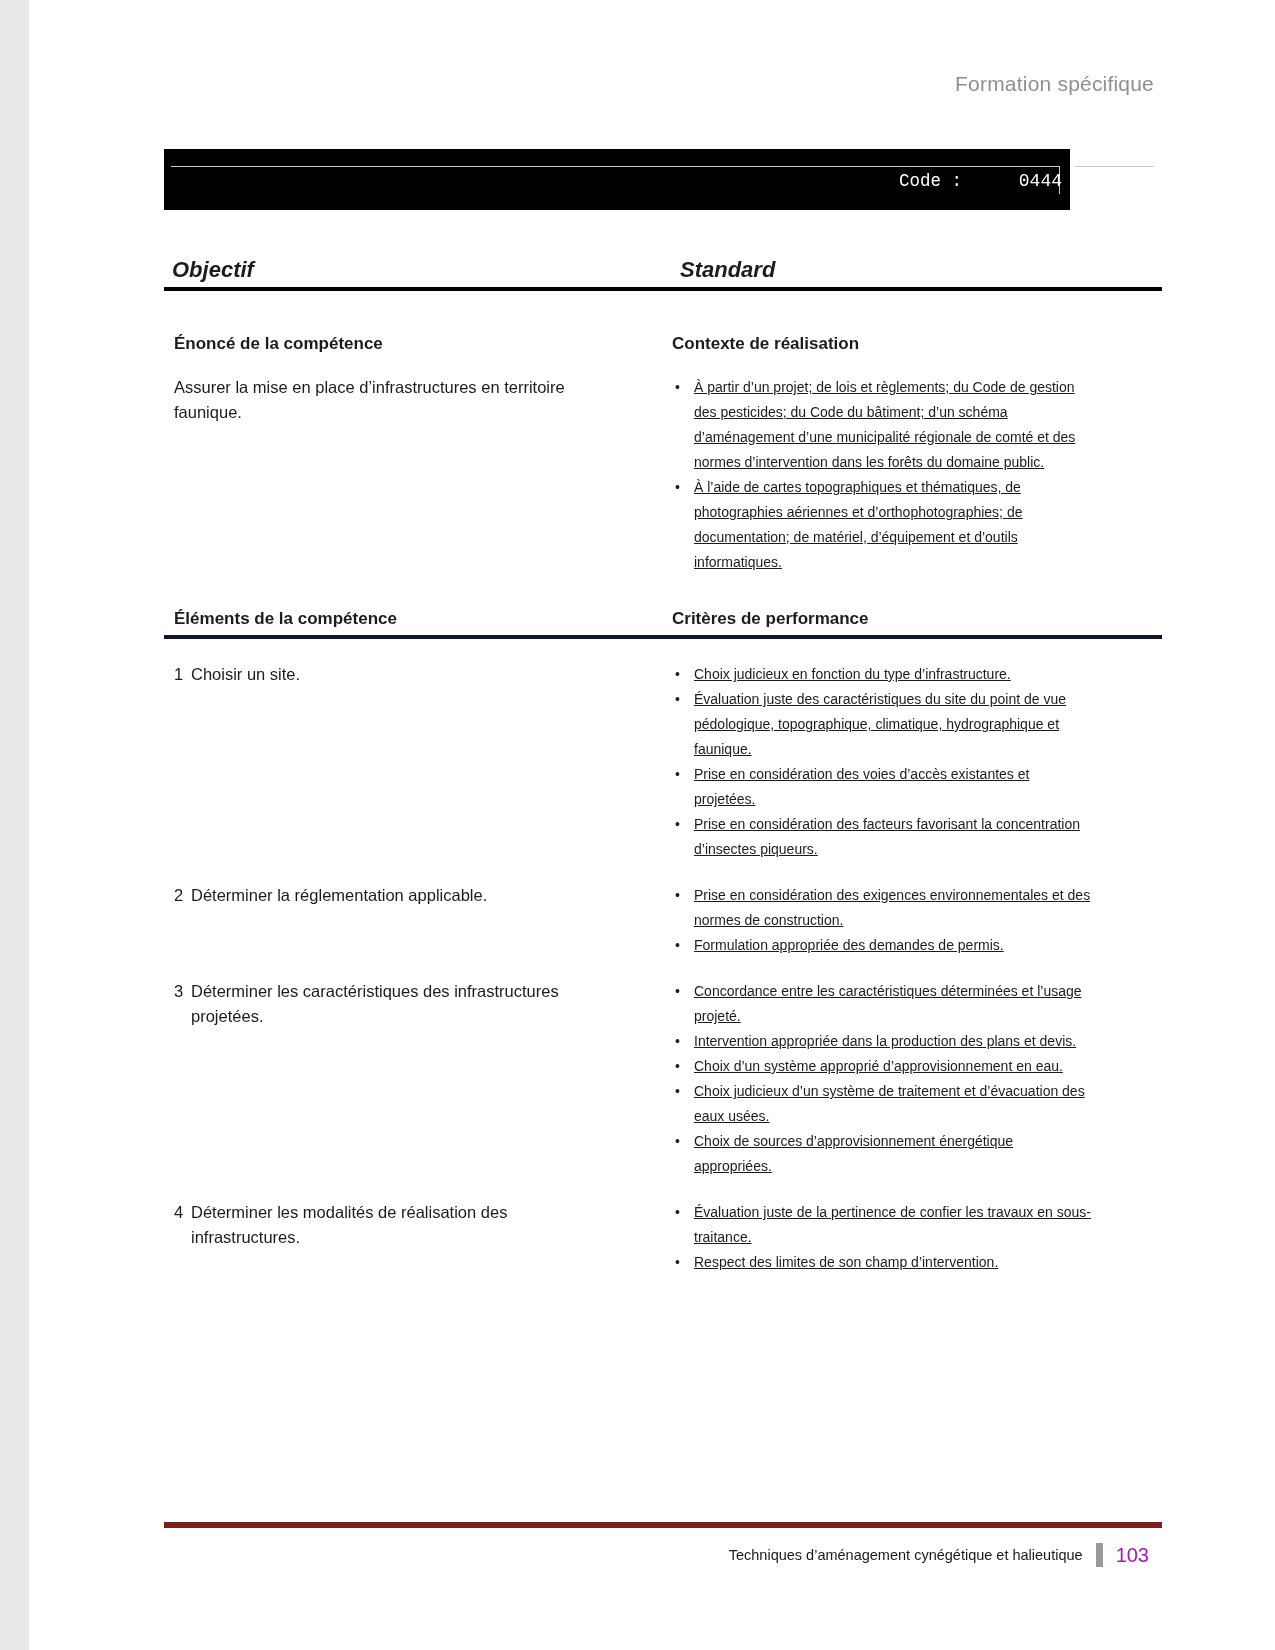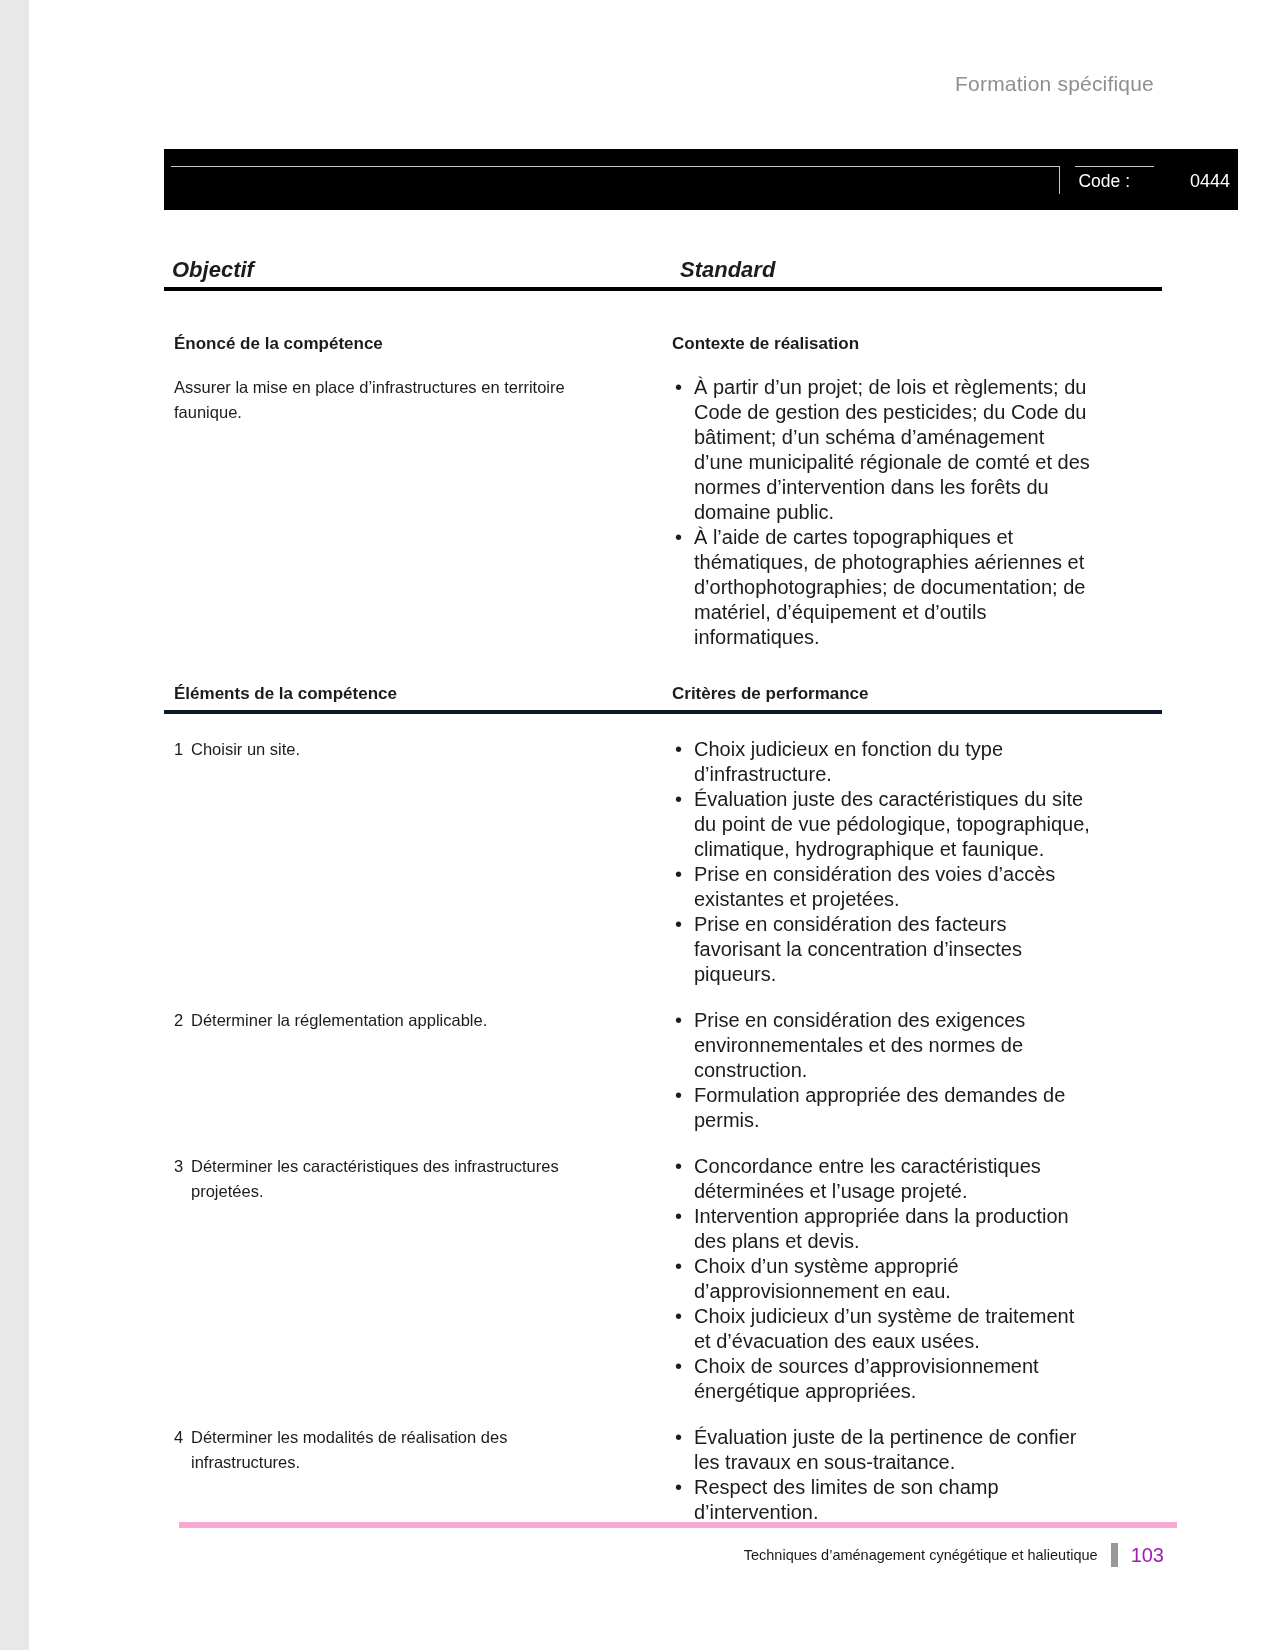--- a/index.html
+++ b/index.html
@@ -13,51 +13,51 @@
     margin-left:29px;
   }
   
   .formation{
     position:absolute;top:72px;right:150px;
     font-size:21px;color:#8f8f8f;letter-spacing:.2px;
   }
   
   .code-bar{
     position:absolute;left:135px;top:149px;
-    width:1074px;height:61px;background:#000;
+    width:906px;height:61px;background:#000;font-family:Liberation Mono, monospace;
   }
   .code-bar .hline-left{position:absolute;left:7px;top:17px;width:888px;height:1px;background:#c9c9c9;}
   .code-bar .vline{position:absolute;left:895px;top:17px;width:1px;height:28px;background:#c9c9c9;}
   .code-bar .hline-right{position:absolute;left:911px;top:17px;width:79px;height:1px;background:#c9c9c9;}
   .code-bar .code-label{position:absolute;top:22px;right:108px;color:#fff;font-size:17.5px;}
   .code-bar .code-value{position:absolute;top:22px;right:8px;color:#fff;font-size:18px;}
   
   .content{position:absolute;left:135px;top:257px;width:998px;}
   .two-col{display:grid;grid-template-columns:508px 490px;}
   .col-heads{font-size:22px;font-weight:bold;font-style:italic;line-height:26px;
              padding-bottom:4px;border-bottom:4px solid #000;}
   .col-heads .h{padding-left:8px;}
   .section-heads{margin-top:42px;font-size:17px;font-weight:bold;line-height:22px;}
   .section-heads .h{padding-left:10px;}
   .section-heads.ruled{margin-top:33px;padding-bottom:5px;border-bottom:4px solid #0f172a;}
   .enonce-row{margin-top:20px;font-size:16.5px;line-height:25px;}
   .enonce-text{padding-left:10px;max-width:392px;}
-  .bullets{list-style:none;margin:0;padding:0;width:422px;font-size:20px;line-height:25px;}
+  .bullets{list-style:none;margin:0;padding:0;width:422px;font-size:14px;line-height:25px;text-decoration:underline;}
   .bullet{position:relative;padding-left:22px;}
   .bullet::before{content:"\2022";position:absolute;left:3px;top:0;}
   .rows{margin-top:2px;}
   .comp-row{display:grid;grid-template-columns:508px 490px;margin-top:21px;font-size:16.5px;line-height:25px;}
   .comp-row:first-child{margin-top:23px;}
   .cell-left{padding-left:10px;}
   .row-num{display:inline-block;width:17px;vertical-align:top;}
   .row-text{display:inline-block;width:392px;vertical-align:top;}
   
   .footer{
-    position:absolute;left:150px;top:1522px;width:998px;
-    border-top:6px solid #f9a8d4;
+    position:absolute;left:135px;top:1522px;width:998px;
+    border-top:6px solid #7f1d1d;
   }
   .footer-inner{display:flex;justify-content:flex-end;align-items:center;
                 gap:13px;padding:15px 13px 0 0;}
   .footer-title{font-size:14.5px;color:#1a1a1a;}
   .footer-divider{width:7px;height:24px;background:#999;}
   .footer-page{font-size:20px;color:#a21caf;}
 </style>
 </head>
 <body>
 

